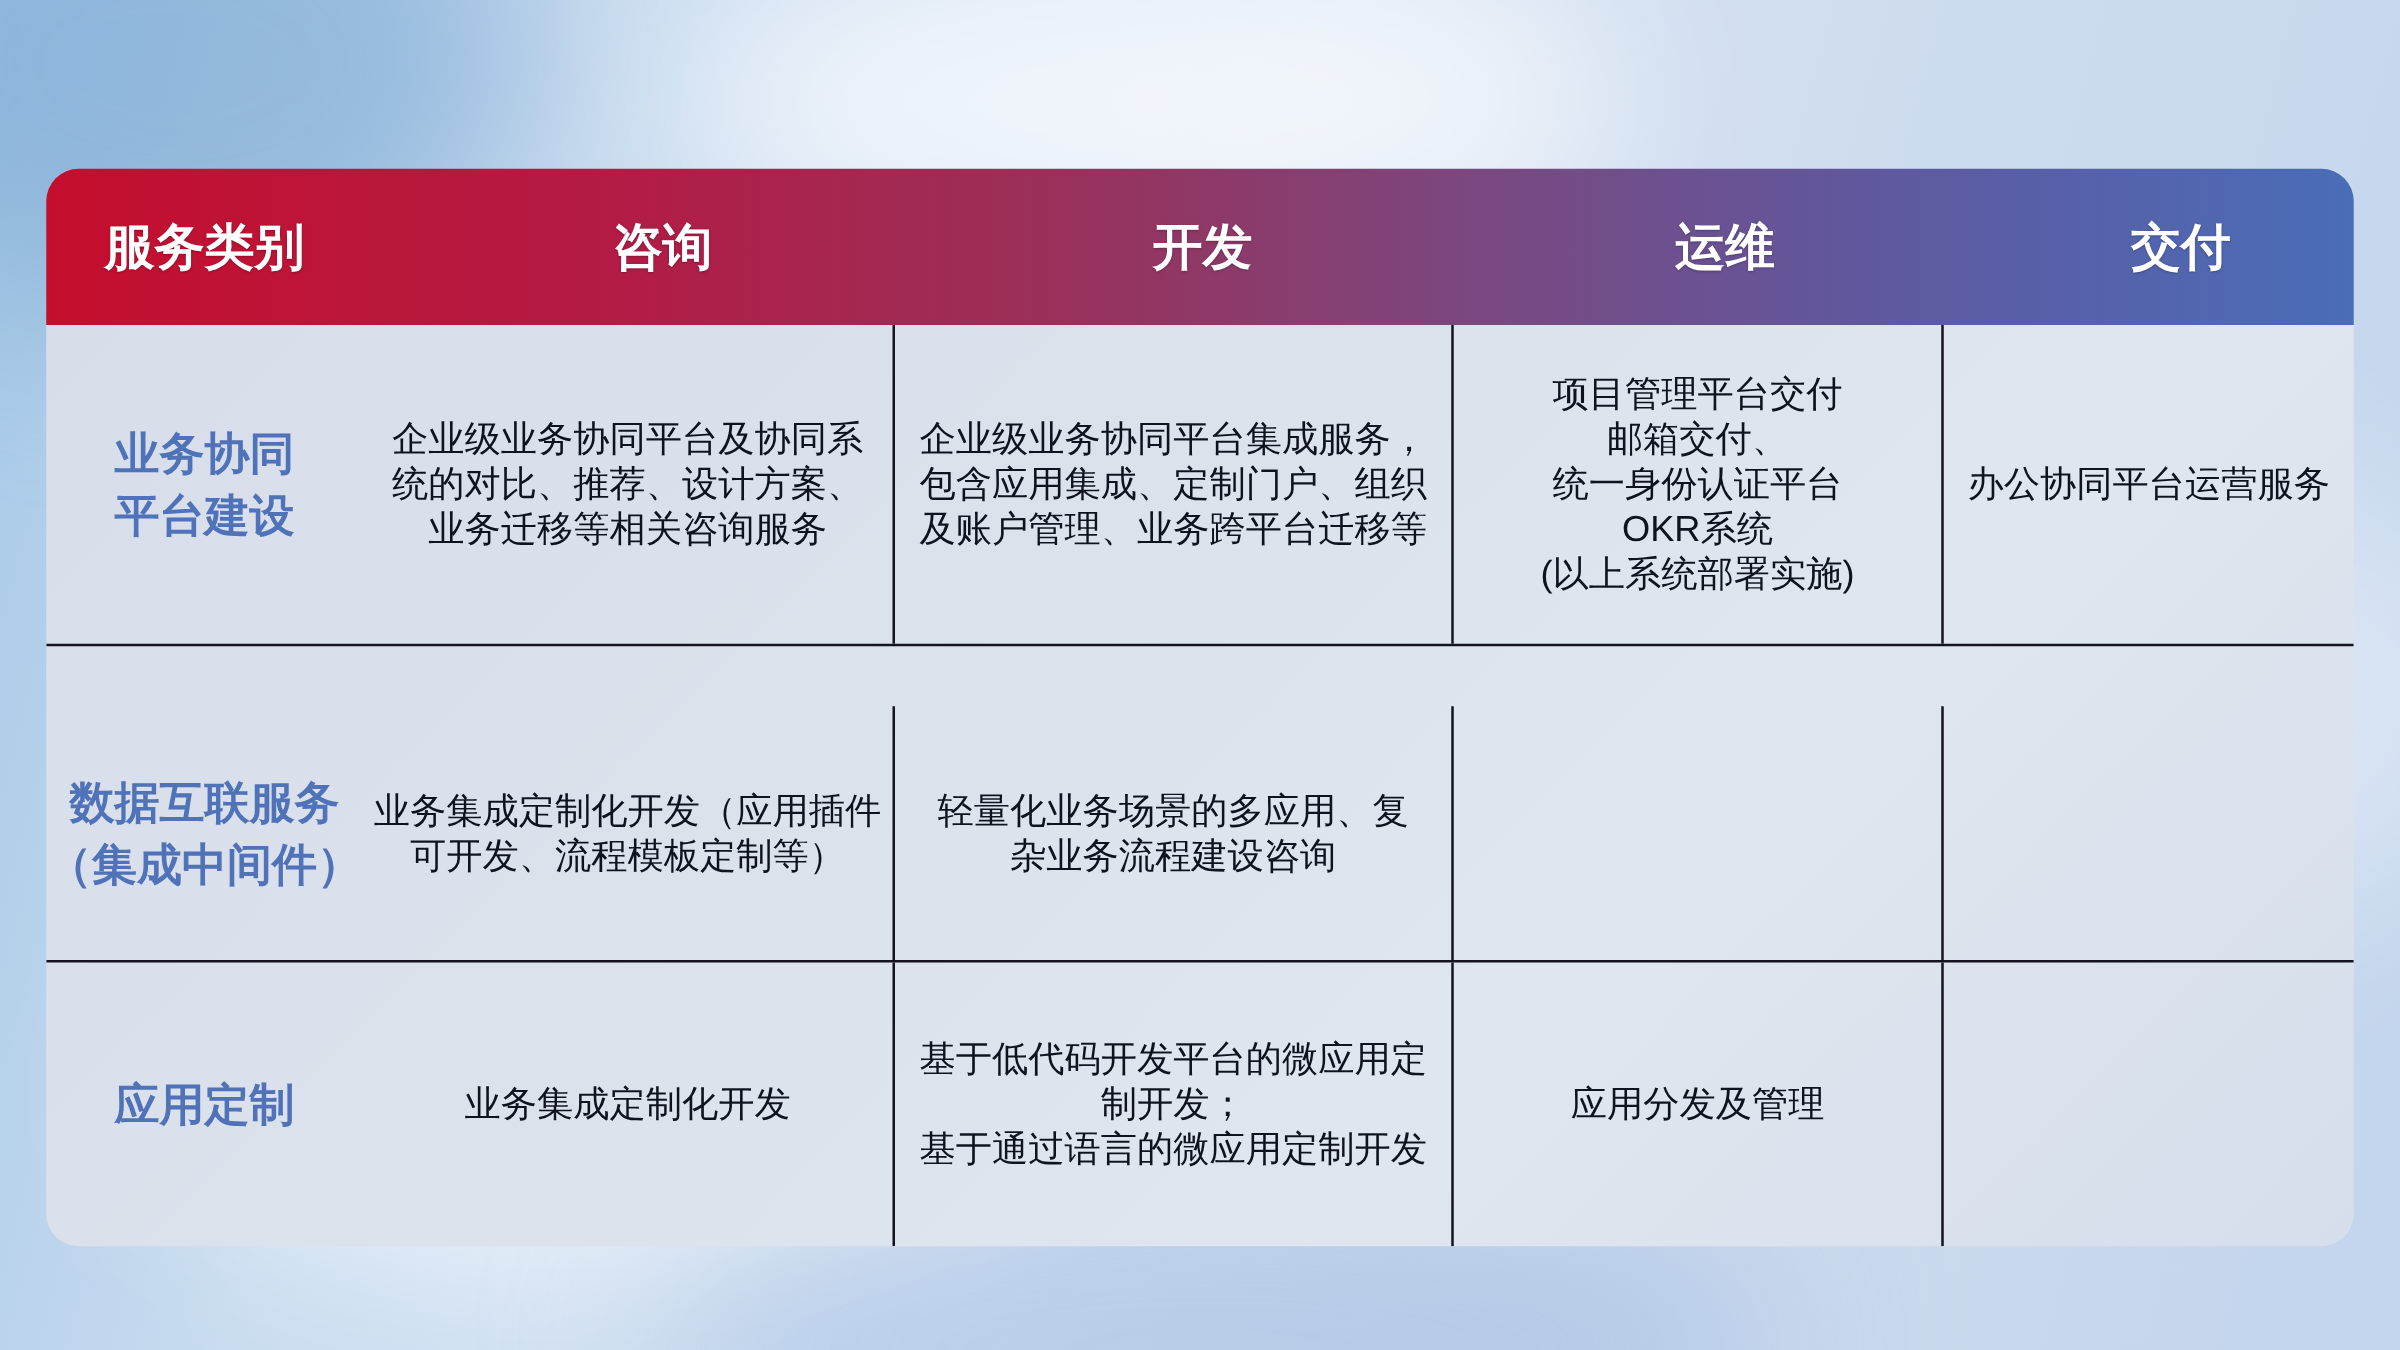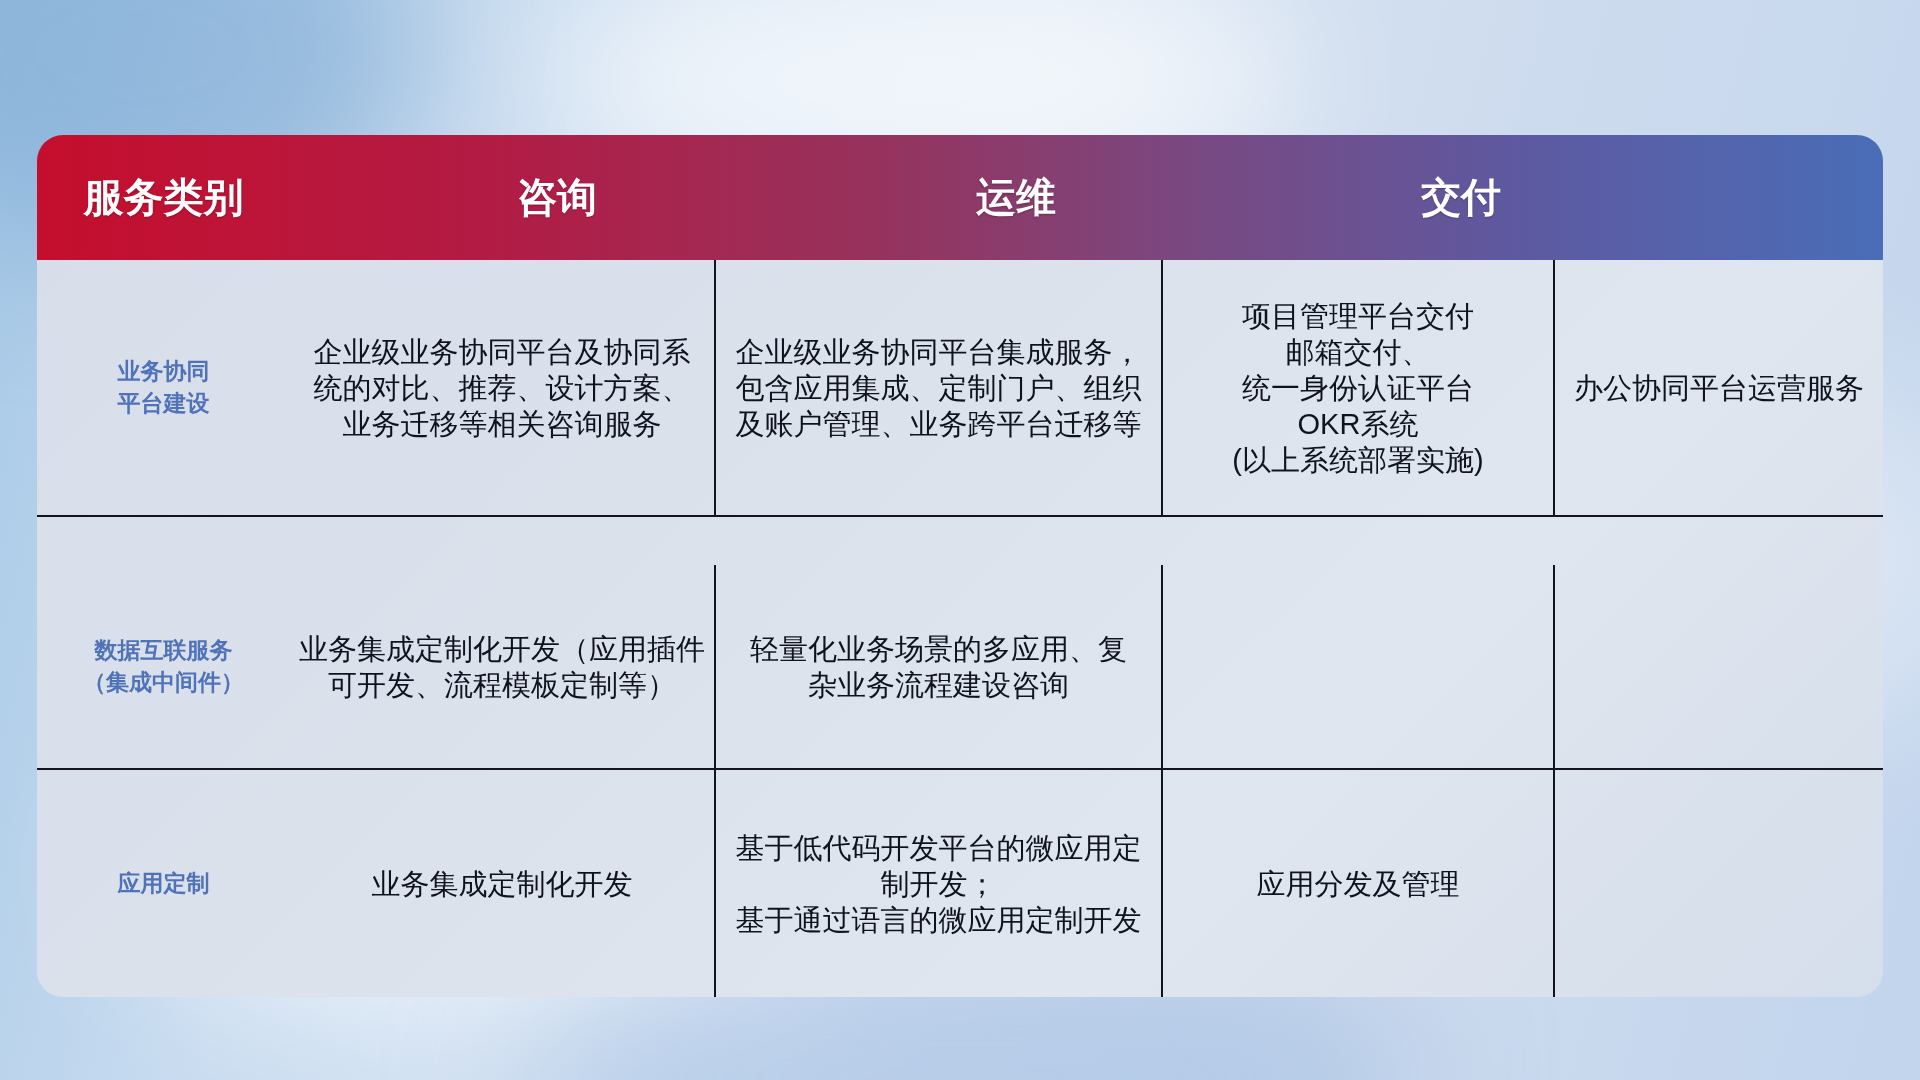--- a/index.html
+++ b/index.html
@@ -21,21 +21,20 @@
 
   .svc-table{
     position:absolute;left:37px;top:135px;width:1846px;
   }
   .thead{
     display:grid;
     grid-template-columns:253px 480px 384px 452px 277px;
     height:125px;
     border-radius:26px 26px 0 0;
     background:linear-gradient(90deg,#c50e2d 0%,#b21c45 25%,#97325c 45%,#7a4880 62%,#5e59a0 80%,#4a6db7 100%);
-    gap:27px;
   }
   .th{
     display:flex;align-items:center;justify-content:center;
     color:#ffffff;font-weight:700;font-size:40px;
     text-shadow:0 1px 2px rgba(0,0,0,0.25);
   }
   .tbody{
     background:linear-gradient(135deg,#d7deea 0%,#dce2ec 38%,#e0e6ef 68%,#d5deeb 100%);
     border-radius:0 0 26px 26px;
     overflow:hidden;
@@ -51,21 +50,21 @@
   .tr-2{height:205px;margin-top:48px;}
   .tr-3{height:227px;}
   .td{
     display:flex;align-items:center;justify-content:center;
     box-sizing:border-box;
     text-align:center;
     white-space:pre-line;
     padding:16px 8px;
   }
   .td-category{
-    color:#4f72b8;font-weight:700;font-size:23px;line-height:1.38;
+    color:#4f72b8;font-weight:700;font-size:36px;line-height:1.38;
     white-space:pre;padding:0 2px;
   }
   .td-text{
     color:#0f1320;font-size:29px;line-height:36px;
   }
   .b-right{border-right:2px solid #141420;}
 </style>
 </head>
 <body>
 
@@ -74,20 +73,21 @@
   <div class="blob blob-b"></div>
   <div class="blob blob-c"></div>
   <div class="blob blob-d"></div>
   <div class="blob blob-e"></div>
 
   <div class="svc-table">
 
     <div class="thead">
       <div class="th">服务类别</div>
       <div class="th">咨询</div>
+      <div class="th">开发</div>
       <div class="th">运维</div>
       <div class="th">交付</div>
     </div>
 
     <div class="tbody">
 
       <div class="tr tr-1">
         <div class="td td-category">业务协同
 平台建设</div>
         <div class="td td-text b-right">企业级业务协同平台及协同系

